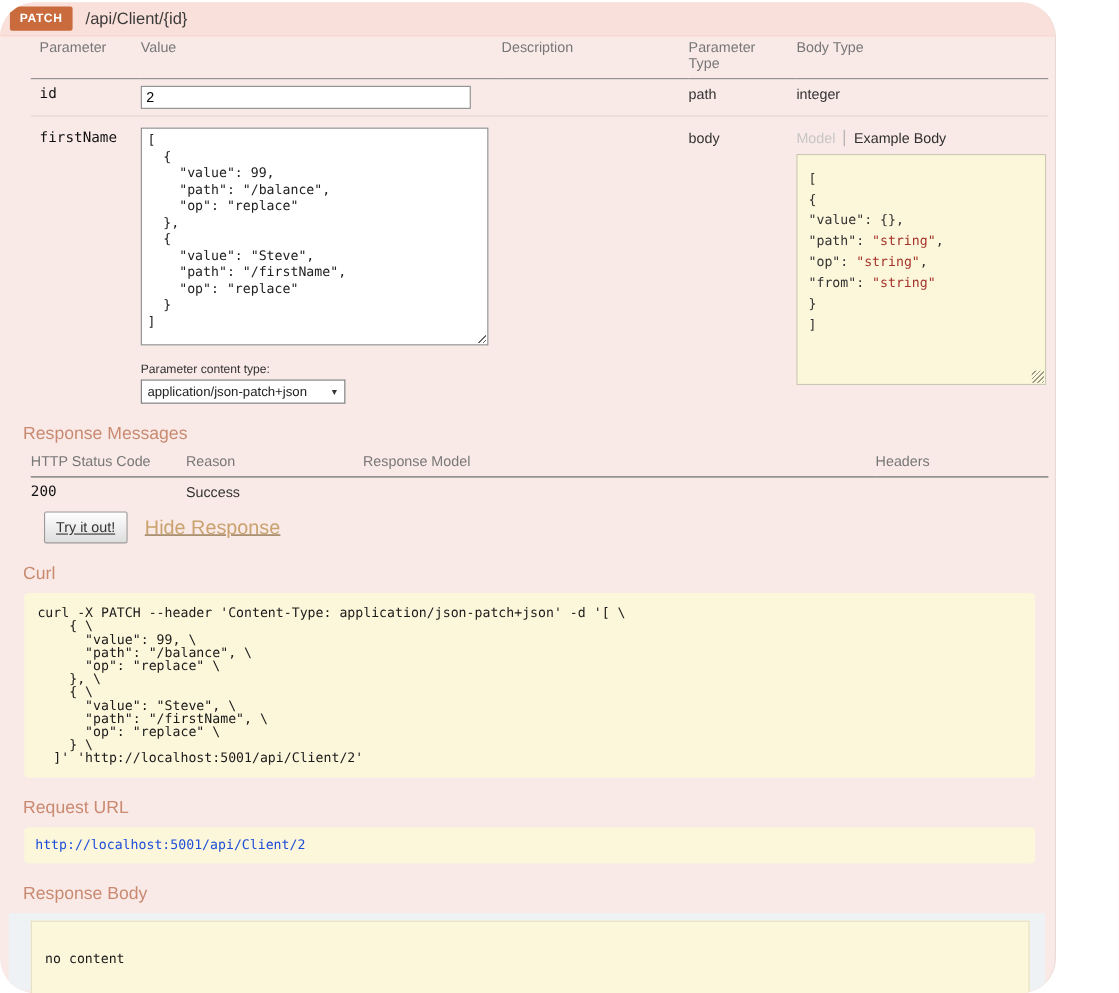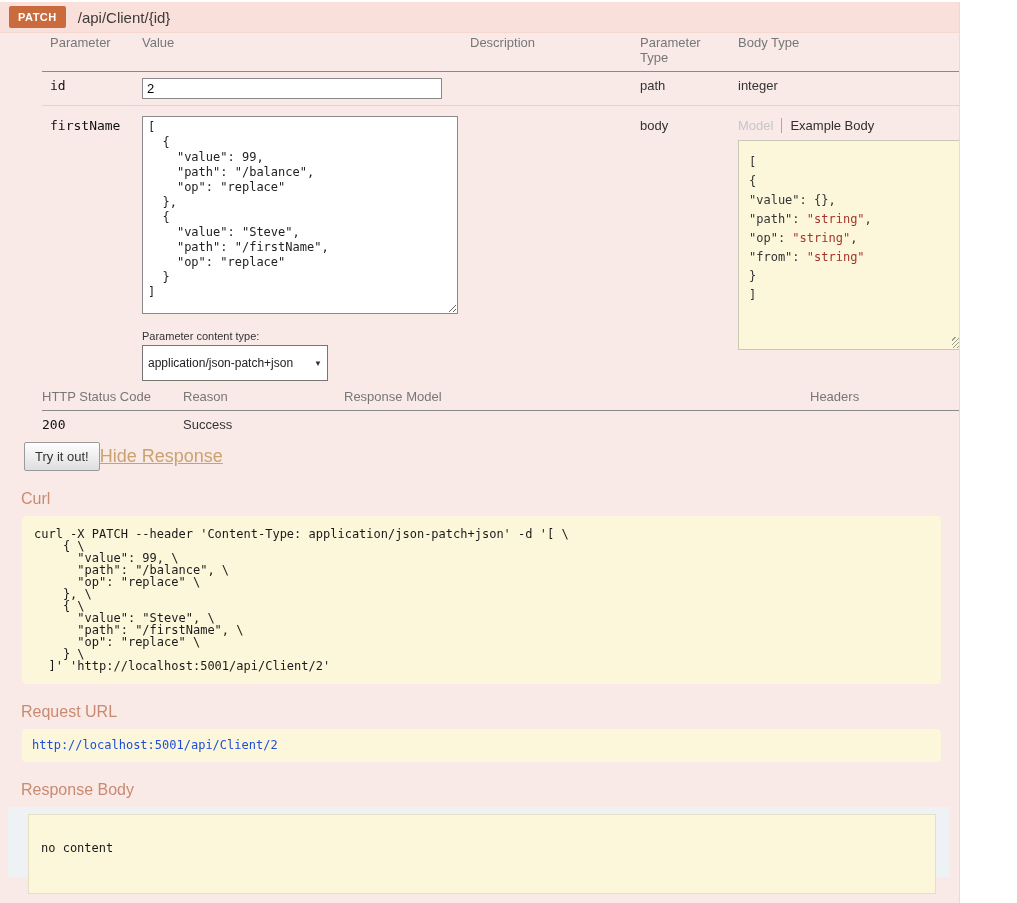--- a/index.html
+++ b/index.html
@@ -10,20 +10,21 @@
     overflow:hidden;
     position:relative;
     color:#333;
   }
   .container {
     position:absolute; top:2px; left:0;
     width:960px; height:901px;
     background:var(--page_bg, #f9eae8);
     border-right:1px solid #ecd9d4;
     overflow:hidden;
+    border-radius:32px;
   }
   
   .top-bar {
     height:31px;
     background:var(--topbar_bg, #fae0da);
     border-bottom:1px solid #f6d8cf;
     display:flex; align-items:center;
     padding-left:9px;
   }
   .method-badge {
@@ -36,21 +37,21 @@
 
   .content { padding:0 10px 0 20px; }
 
   h2.section-heading {
     color:var(--heading, #c98a70);
     font-size:16px; font-weight:normal;
     margin:18px 0 8px 1px; line-height:19px;
   }
   h2.rm { margin-top:12px; margin-bottom:6px; }
 
-  table { border-collapse:collapse; margin-left:22px; width:925px; font-size:13px; table-layout:fixed; }
+  table { border-collapse:collapse; margin-left:8px; width:925px; font-size:13px; table-layout:fixed; }
   thead th {
     text-align:left; font-weight:normal; color:#777;
     padding:2px 8px 6px 0; line-height:15px; vertical-align:top;
   }
   thead tr { border-bottom:1px solid #8a8a8a; }
   td { padding:6px 8px 6px 0; vertical-align:top; }
   .first-col { padding-left:8px; }
   tr.param-row-id { border-bottom:1px solid #e5d2cd; }
   .mono, .code { font-family:"DejaVu Sans Mono", monospace; }
   .param-name { font-size:13px; color:#111; }
@@ -65,21 +66,21 @@
   
   .body-textarea {
     width:316px; height:198px;
     border:1px solid #8a8a8a; background:#fff;
     font-family:"DejaVu Sans Mono", monospace; font-size:12px; line-height:15px;
     padding:3px 5px; color:#222; resize:both; border-radius:0; outline:none;
   }
   .content-type-block { margin-top:13px; }
   .content-type-label { font-size:11px; color:#333; }
   .select-box {
-    margin-top:3px; width:186px; height:36px;
+    margin-top:3px; width:186px; height:22px;
     border:1px solid #767676; background:#fff;
     font-size:12px; color:#222;
     display:flex; align-items:center; justify-content:space-between;
     padding:0 5px; cursor:default; user-select:none;
   }
   .select-box .chev { font-size:8px; color:#333; }
 
   
   .tabs { display:flex; align-items:center; font-size:13px; margin:0 0 6px; height:18px; }
   .tab-model { color:#c6c6c6; padding-right:8px; }
@@ -99,21 +100,21 @@
   .seg-p { color:#333; }
   .seg-s { color:var(--string_red, #a5352b); }
   .resize-corner {
     position:absolute; right:1px; bottom:1px; width:11px; height:11px;
     background:repeating-linear-gradient(135deg, transparent 0 2px, #9a9a8a 2px 3px);
     cursor:nwse-resize;
   }
 
   
   .status-code { font-size:13px; color:#111; }
-  .actions-row { display:flex; align-items:center; margin:4px 0 0 4px; }
+  .actions-row { display:flex; align-items:center; gap:16px; margin:4px 0 0 20px;text-decoration:underline; }
   .try-btn {
     font-family:"Liberation Sans", sans-serif;
     font-size:13px; color:#333;
     background:linear-gradient(#fefefe, #dedede);
     border:1px solid #9a9a9a; border-radius:2px;
     padding:6px 10px; cursor:pointer;
   }
   .hide-response-link {
     color:var(--link, #c9a26f); font-size:18px;
     text-decoration:underline; cursor:pointer;
@@ -235,20 +236,21 @@
                   <div><span class="seg-p">  }</span></div>
                   <div><span class="seg-p">]</span></div>
                 </div>
               <div class="resize-corner"></div>
             </div>
           </td>
         </tr>
       </tbody>
     </table>
 
+    <h2 class="section-heading rm">Response Messages</h2>
 
     <table>
       <colgroup>
           <col style="width:141px">
           <col style="width:161px">
           <col style="width:466px">
           <col>
         </colgroup>
       <thead>
         <tr>

